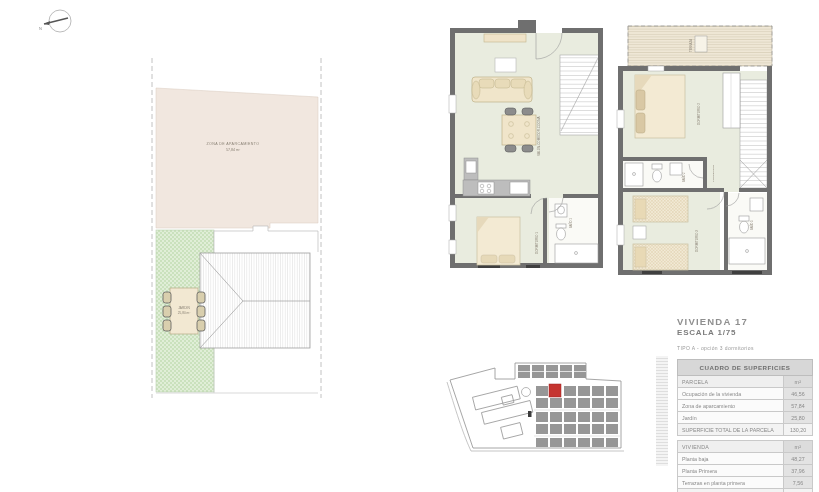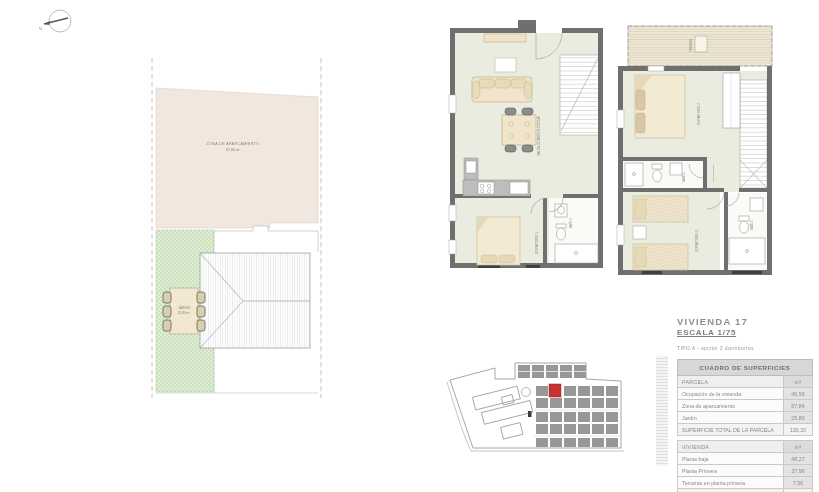--- a/index.html
+++ b/index.html
@@ -4,21 +4,21 @@
 <style>
   html,body{margin:0;padding:0;background:#e8e8e8;}
   .canvas{position:relative;width:819px;height:492px;background:#ffffff;overflow:hidden;
           font-family:"Liberation Sans",sans-serif;color:#8a8a8a;}
   .abs{position:absolute;}
   svg{display:block;}
   
   .info{position:absolute;left:677px;top:316px;width:138px;}
   .info h1{margin:0;font-size:9.5px;font-weight:bold;letter-spacing:1.2px;color:#8f8f8f;}
   .info h2{margin:1px 0 0 0;font-size:8px;font-weight:bold;letter-spacing:.8px;color:#7d7d7d;
-           text-decoration:underline;}
+           }
   .info .sub{margin-top:8px;font-size:5px;letter-spacing:.4px;color:#9a9a9a;}
   
   table.surf{border-collapse:collapse;width:136px;margin-top:8px;font-size:5.3px;color:#8a8a8a;}
   table.surf th{background:#d7d7d7;border:0.5px solid #bdbdbd;font-size:6.2px;font-weight:bold;
                 letter-spacing:.5px;color:#6f6f6f;padding:4px 2px;text-align:center;}
   table.surf td{border:0.5px solid #c9c9c9;padding:2.5px 4px;background:#fbfbfb;}
   table.surf td.val{width:24px;background:#e3e3e3;text-align:center;padding:2.5px 2px;}
   table.surf tr.sec td{background:#efefef;letter-spacing:.3px;}
   table.surf tr.sec td.val{background:#dcdcdc;}
   table.surf tr.total td{background:#f3f3f3;}

